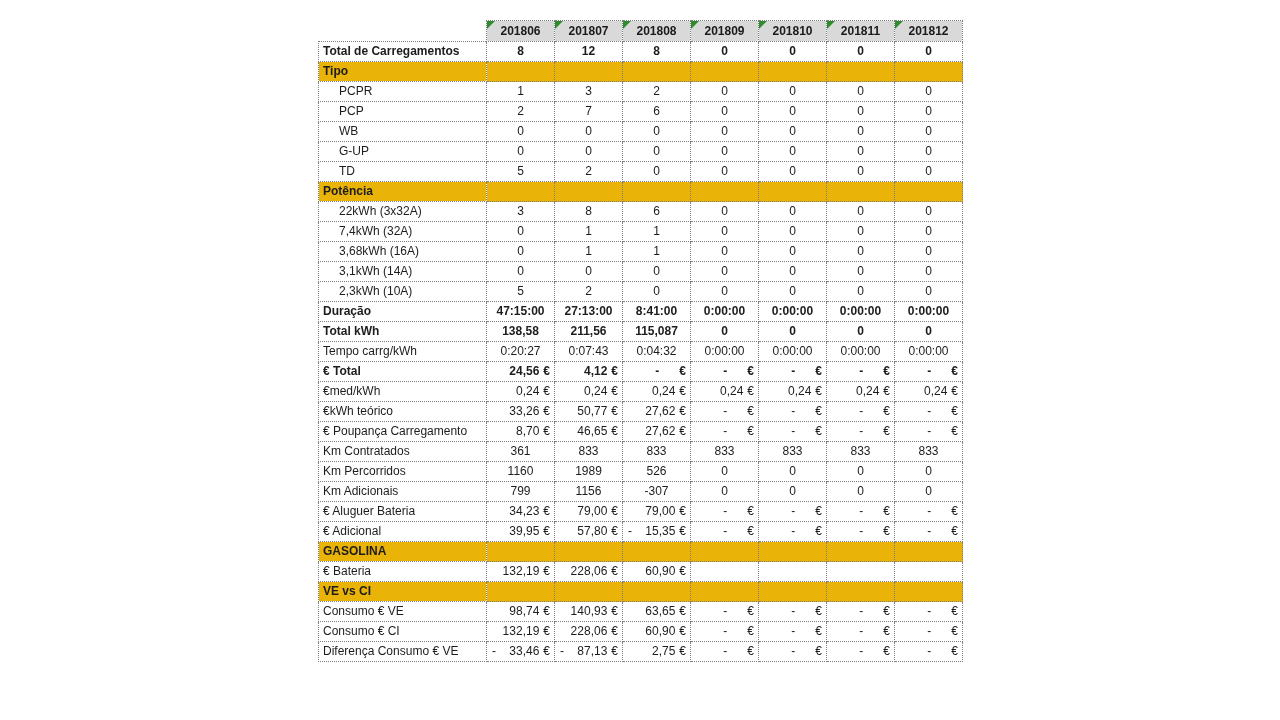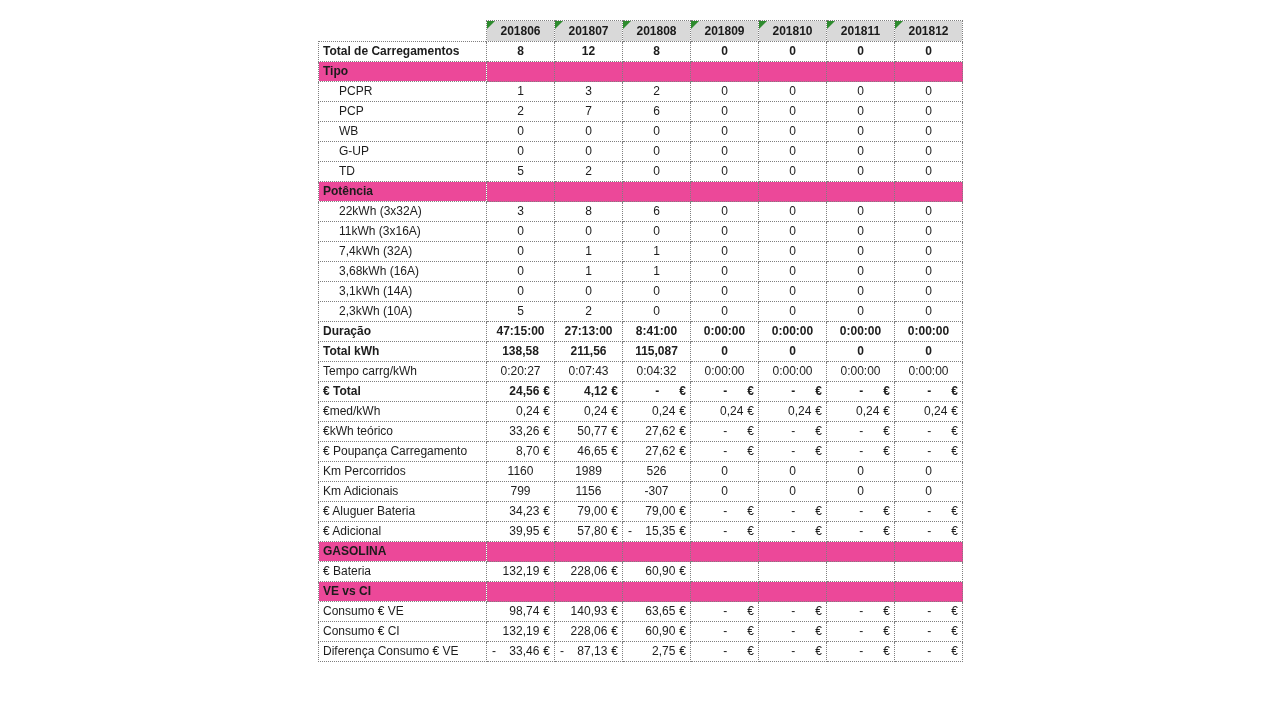--- a/index.html
+++ b/index.html
@@ -20,21 +20,21 @@
   th.col-h  { background:#d9d9d9; font-weight:bold; text-align:center;
               position:relative; height:21px; color:#1a1a1a; }
   .tri { position:absolute; left:0; top:0; width:0; height:0;
          border-top:8px solid #2e8b2e; border-right:8px solid transparent; }
 
   td.label { text-align:left; padding-left:4px; white-space:nowrap; overflow:hidden;margin-top:30px; }
   td.label.ind { padding-left:20px; }
   td.num  { text-align:center; }
   .b { font-weight:bold; }
 
-  tr.section td { background:#ec4899; }
+  tr.section td { background:#eab308; }
   tr.section td.label { font-weight:bold; }
 
   td.cur { padding:0; }
   .cw { display:flex; justify-content:flex-end; align-items:center;
         padding:0 4px; width:100%; }
   .cw .val {}
   .cw .eur { margin-left:4px; }
   .cw .dash { margin-right:16px; }
   .cw.neg .negdash { margin-right:auto; padding-left:1px; }
 </style>
@@ -144,30 +144,20 @@
           <td class="label ind"><span>22kWh (3x32A)</span></td>
           <td class="num">3</td>
           <td class="num">8</td>
           <td class="num">6</td>
           <td class="num">0</td>
           <td class="num">0</td>
           <td class="num">0</td>
           <td class="num">0</td>
         </tr>
         <tr>
-          <td class="label ind"><span>11kWh (3x16A)</span></td>
-          <td class="num">0</td>
-          <td class="num">0</td>
-          <td class="num">0</td>
-          <td class="num">0</td>
-          <td class="num">0</td>
-          <td class="num">0</td>
-          <td class="num">0</td>
-        </tr>
-        <tr>
           <td class="label ind"><span>7,4kWh (32A)</span></td>
           <td class="num">0</td>
           <td class="num">1</td>
           <td class="num">1</td>
           <td class="num">0</td>
           <td class="num">0</td>
           <td class="num">0</td>
           <td class="num">0</td>
         </tr>
         <tr>
@@ -404,20 +394,30 @@
             </div>
           </td>
           <td class="cur">
             <div class="cw">
               <span class="dash">-</span>
               <span class="eur">€</span>
             </div>
           </td>
         </tr>
         <tr>
+          <td class="label"><span>Km Contratados</span></td>
+          <td class="num">361</td>
+          <td class="num">833</td>
+          <td class="num">833</td>
+          <td class="num">833</td>
+          <td class="num">833</td>
+          <td class="num">833</td>
+          <td class="num">833</td>
+        </tr>
+        <tr>
           <td class="label"><span>Km Percorridos</span></td>
           <td class="num">1160</td>
           <td class="num">1989</td>
           <td class="num">526</td>
           <td class="num">0</td>
           <td class="num">0</td>
           <td class="num">0</td>
           <td class="num">0</td>
         </tr>
         <tr>

